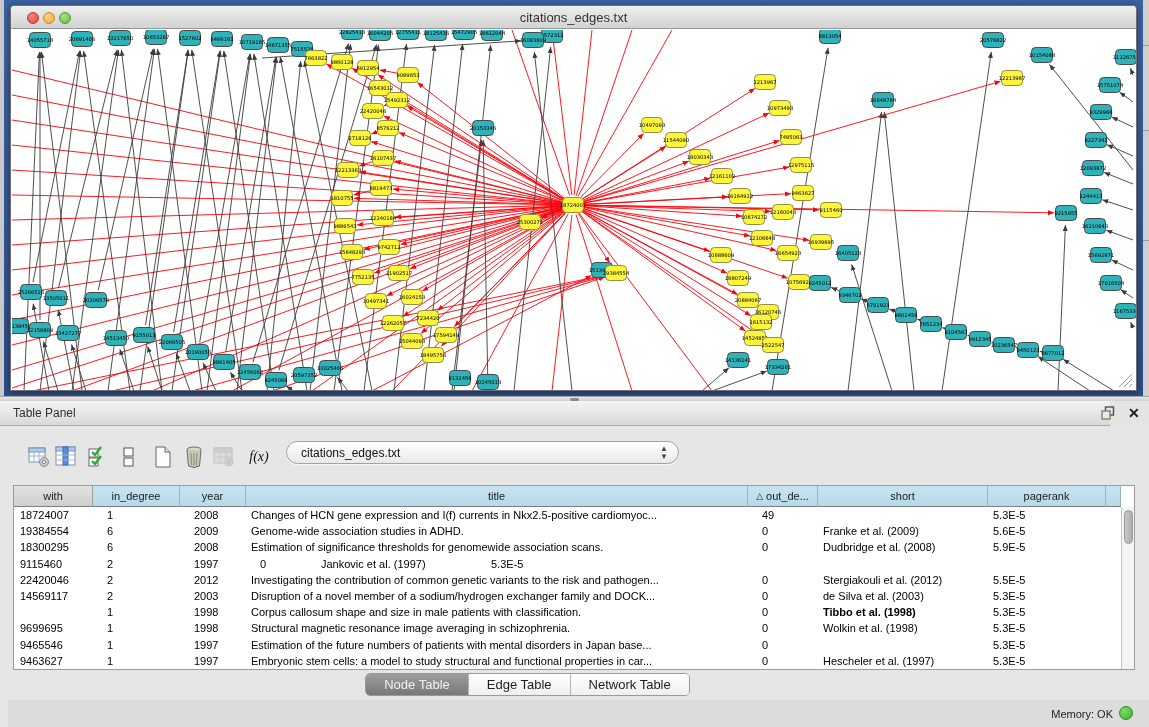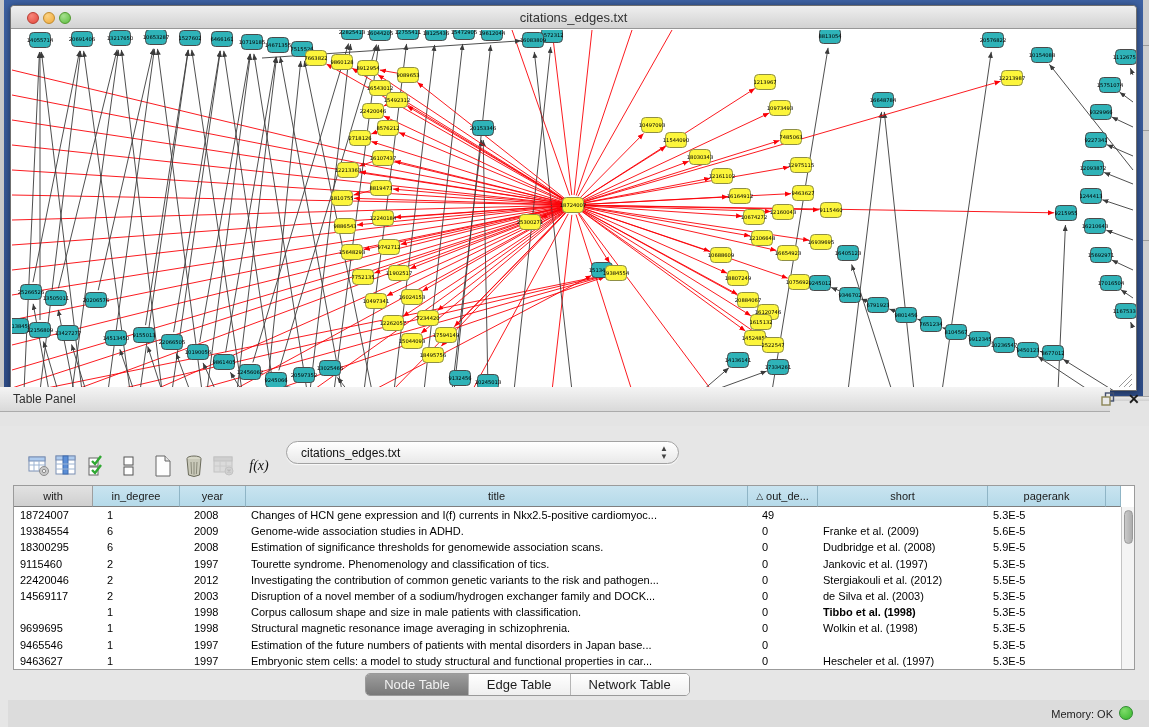--- a/index.html
+++ b/index.html
@@ -20,29 +20,29 @@
   #btn-min    { left:32px; background:radial-gradient(circle at 35% 30%,#FBD384,#F0A839); border:1px solid #C08B2D; }
   #btn-zoom   { left:48px; background:radial-gradient(circle at 35% 30%,#A7E08F,#5BBE3E); border:1px solid #51992F; }
   #graph-canvas { position:absolute; left:1px; top:24px; width:1124px; height:360px; background:#FFF; overflow:hidden; }
   #resize-grip line { stroke:#9a9a9a; stroke-width:1; }
 
   
   #splitter { position:absolute; left:0; top:396px; width:1149px; height:5px; background:linear-gradient(180deg,#E9E9E9,#CFCFCF); border-top:1px solid #A5A5A5; }
   #splitter-handle { position:absolute; left:570px; top:1px; width:9px; height:3px; background:#8A8A8A; border-radius:2px; }
 
   
-  #panel-header { position:absolute; left:0; top:387px; width:1110px; height:25px; background:linear-gradient(180deg,#F4F4F4 0%,#D9D9D9 100%); border-bottom:1px solid #ABABAB; }
+  #panel-header { position:absolute; left:0; top:401px; width:1110px; height:25px; background:linear-gradient(180deg,#F4F4F4 0%,#D9D9D9 100%); border-bottom:1px solid #ABABAB; }
   #panel-title { position:absolute; left:13px; top:5px; font-size:12px; color:#2F2F2F; }
   #float-icon { position:absolute; left:1101px; top:5px; width:14px; height:14px; }
   #close-icon { position:absolute; left:1128px; top:4px; font-size:14px; font-weight:bold; color:#1A1A1A; line-height:16px; }
 
   #panel-body { position:absolute; left:0; top:426px; width:1149px; height:301px; background:#E6E6E6; }
 
   #toolbar { position:absolute; left:0; top:14px; width:1149px; height:30px; }
-  .tool { position:absolute; top:13px; width:26px; height:26px; display:flex; align-items:center; justify-content:center;text-align:center; }
+  .tool { position:absolute; top:4px; width:26px; height:26px; display:flex; align-items:center; justify-content:center;text-align:center; }
   #fx-label { font-size:14px; font-style:italic; font-family:"Liberation Serif",serif; color:#111; }
   #table-select { position:absolute; left:286px; top:1px; width:393px; height:23px; border:1px solid #A2A2A2; border-radius:12px; background:linear-gradient(180deg,#FFFFFF 0%,#E9E9E9 100%); box-shadow:0 1px 1px rgba(255,255,255,.8); }
   #table-select-value { position:absolute; left:14px; top:4px; font-size:12px; color:#111; }
   #select-arrows { position:absolute; right:10px; top:3px; font-size:8px; color:#444; line-height:8px; text-align:center; }
 
   
   #table-box { position:absolute; left:13px; top:59px; width:1122px; height:185px; background:#FFF; border:1px solid #9B9B9B; }
   #thead { position:absolute; left:0; top:0; width:1120px; height:21px; display:flex; }
   .th { height:21px; background:linear-gradient(180deg,#C9E4F0,#B5DAE9); border-right:1px solid #8FB5C6; border-bottom:1px solid #7E7E7E; font-size:11px; color:#1B1B1B; display:flex; align-items:center; justify-content:center; overflow:hidden; white-space:nowrap; }
   .th.gray { background:linear-gradient(180deg,#E2E2E2,#CFCFCF); border-right:1px solid #9E9E9E; }
@@ -889,21 +889,20 @@
             <div class="td" style="width: 66px; padding-left: 14px;">2008</div>
             <div class="td" style="width: 502px;">Estimation of significance thresholds for genomewide association scans.</div>
             <div class="td" style="width: 70px; padding-left: 14px;">0</div>
             <div class="td" style="width: 170px;">Dudbridge et al. (2008)</div>
             <div class="td" style="width: 118px;">5.9E-5</div>
           </div>
           <div class="tr">
             <div class="td" style="width: 79px; text-align: left; padding-left: 6px;">9115460</div>
             <div class="td" style="width: 87px; padding-left: 14px;">2</div>
             <div class="td" style="width: 66px; padding-left: 14px;">1997</div>
-            <div class="td" style="width: 502px;">Tourette syndrome. Phenomenology and classification of tics.</div>
             <div class="td" style="width: 70px; padding-left: 14px;">0</div>
             <div class="td" style="width: 170px;">Jankovic et al. (1997)</div>
             <div class="td" style="width: 118px;">5.3E-5</div>
           </div>
           <div class="tr">
             <div class="td" style="width: 79px; text-align: left; padding-left: 6px;">22420046</div>
             <div class="td" style="width: 87px; padding-left: 14px;">2</div>
             <div class="td" style="width: 66px; padding-left: 14px;">2012</div>
             <div class="td" style="width: 502px;">Investigating the contribution of common genetic variants to the risk and pathogen...</div>
             <div class="td" style="width: 70px; padding-left: 14px;">0</div>

